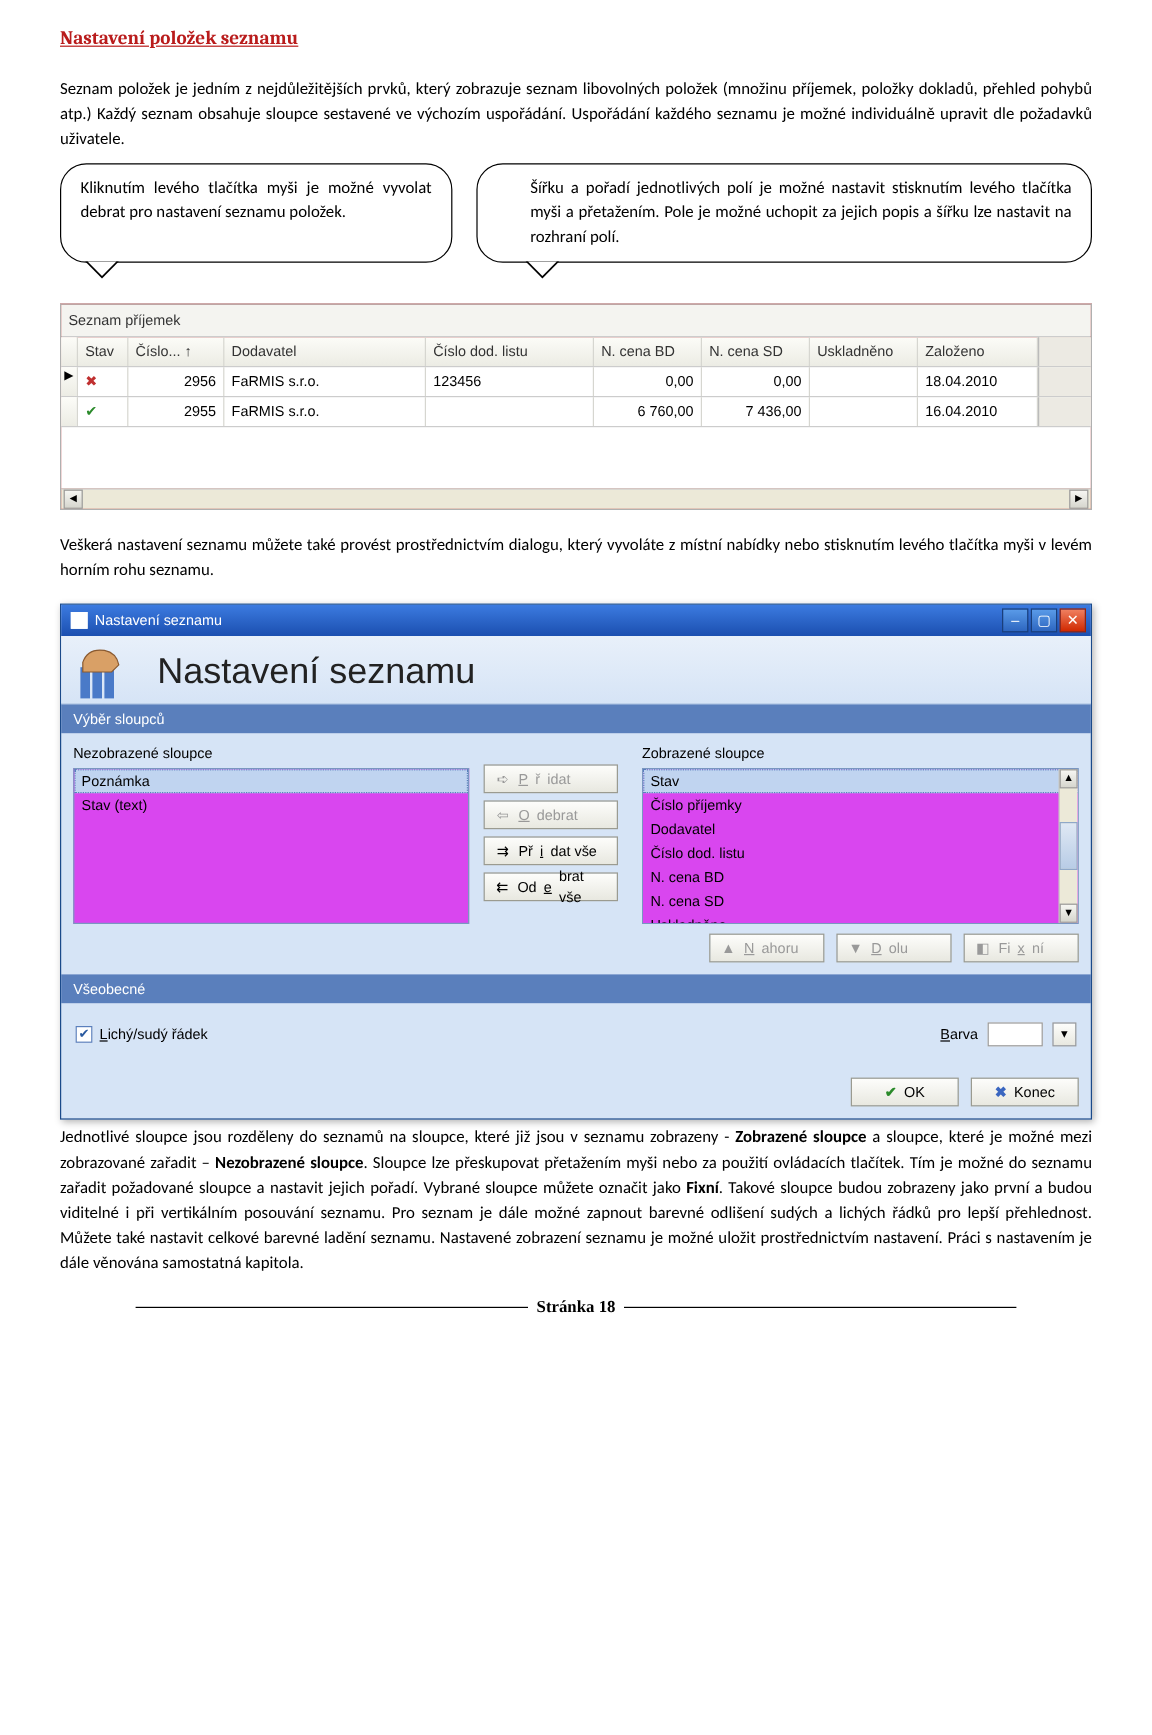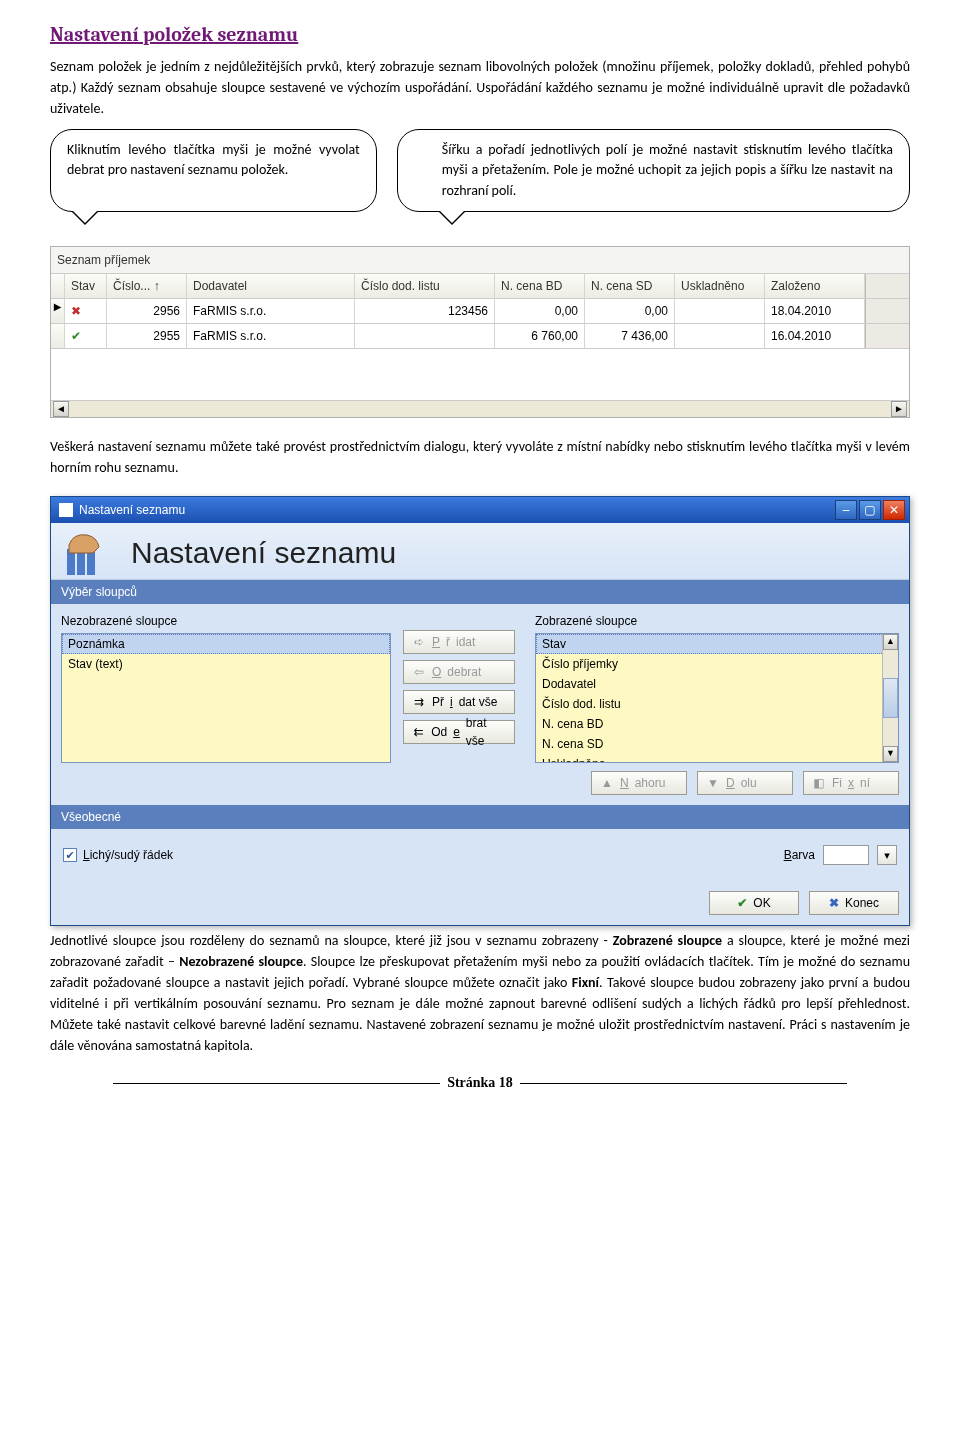--- a/index.html
+++ b/index.html
@@ -7,26 +7,26 @@
     font-family: Calibri, Arial, sans-serif;
     background: #fff;
     width: 960px;
     margin: 0 auto;
     padding: 20px 50px 10px 50px;
     color: #000;
     font-size: 14px;
     line-height: 1.5;
   }
   h2.section-title {
-    color: #701a75;
+    color: #b91c1c;
     font-family: Cambria, Georgia, serif;
-    font-size: 20px;
+    font-size: 16px;
     font-weight: bold;
     text-decoration: underline;
-    margin-bottom: 6px;
+    margin-bottom: 19px;
   }
   p.body { text-align: justify; margin-bottom: 10px; }
   .callouts { display: flex; gap: 20px; margin: 10px 0 0 0; }
   .callout {
     border: 1.5px solid #000;
     border-radius: 22px;
     padding: 10px 16px;
     background: #fff;
     font-size: 14px;
     line-height: 1.45;
@@ -152,21 +152,21 @@
   .dh-icon svg { width:56px; height:48px; }
   .dh-title { font-size:30px; color:#222; }
   .section-bar {
     background:#5a7fbc; color:#fff; padding:3px 10px; font-size:12px;
   }
   .dialog-body { padding: 8px 10px 10px 10px; font-size:12px; }
   .cols3 { display:flex; gap:12px; align-items:flex-start; }
   .col-lbl { margin-bottom:3px; display:block; }
   .listbox {
     border:1px solid #7a96c0;
-    background:#fef9c3;
+    background:#d946ef;
     height:130px;
     overflow:auto;
     font-size:12px;
   }
   .listbox .li { padding:1px 6px; }
   .listbox .li.sel { background:#c0d4f0; border:1px dotted #5a7fbc; padding:0 5px; }
   .col-left { flex:0 0 330px; }
   .col-mid { flex:0 0 120px; display:flex; flex-direction:column; gap:6px; padding-top:18px; }
   .col-right { flex:1; position:relative; }
   .lb-wrap { position:relative; }
@@ -227,21 +227,21 @@
     <div class="gcell gh c-nsd" style="text-align:left">N. cena SD</div>
     <div class="gcell gh c-usk">Uskladněno</div>
     <div class="gcell gh c-zal">Založeno</div>
     <div class="c-fill"></div>
   </div>
   <div class="grid-row">
     <div class="row-marker">▶</div>
     <div class="gcell c-stav"><span style="color:#c03030">✖</span></div>
     <div class="gcell c-cisl">2956</div>
     <div class="gcell c-dod">FaRMIS s.r.o.</div>
-    <div class="gcell c-cdl" style="text-align:right">123456</div>
+    <div class="gcell c-cdl" style="text-align:left">123456</div>
     <div class="gcell c-nbd">0,00</div>
     <div class="gcell c-nsd">0,00</div>
     <div class="gcell c-usk"></div>
     <div class="gcell c-zal">18.04.2010</div>
     <div class="c-fill"></div>
   </div>
   <div class="grid-row">
     <div class="row-marker"></div>
     <div class="gcell c-stav"><span style="color:#2a8a2a">✔</span></div>
     <div class="gcell c-cisl">2955</div>

